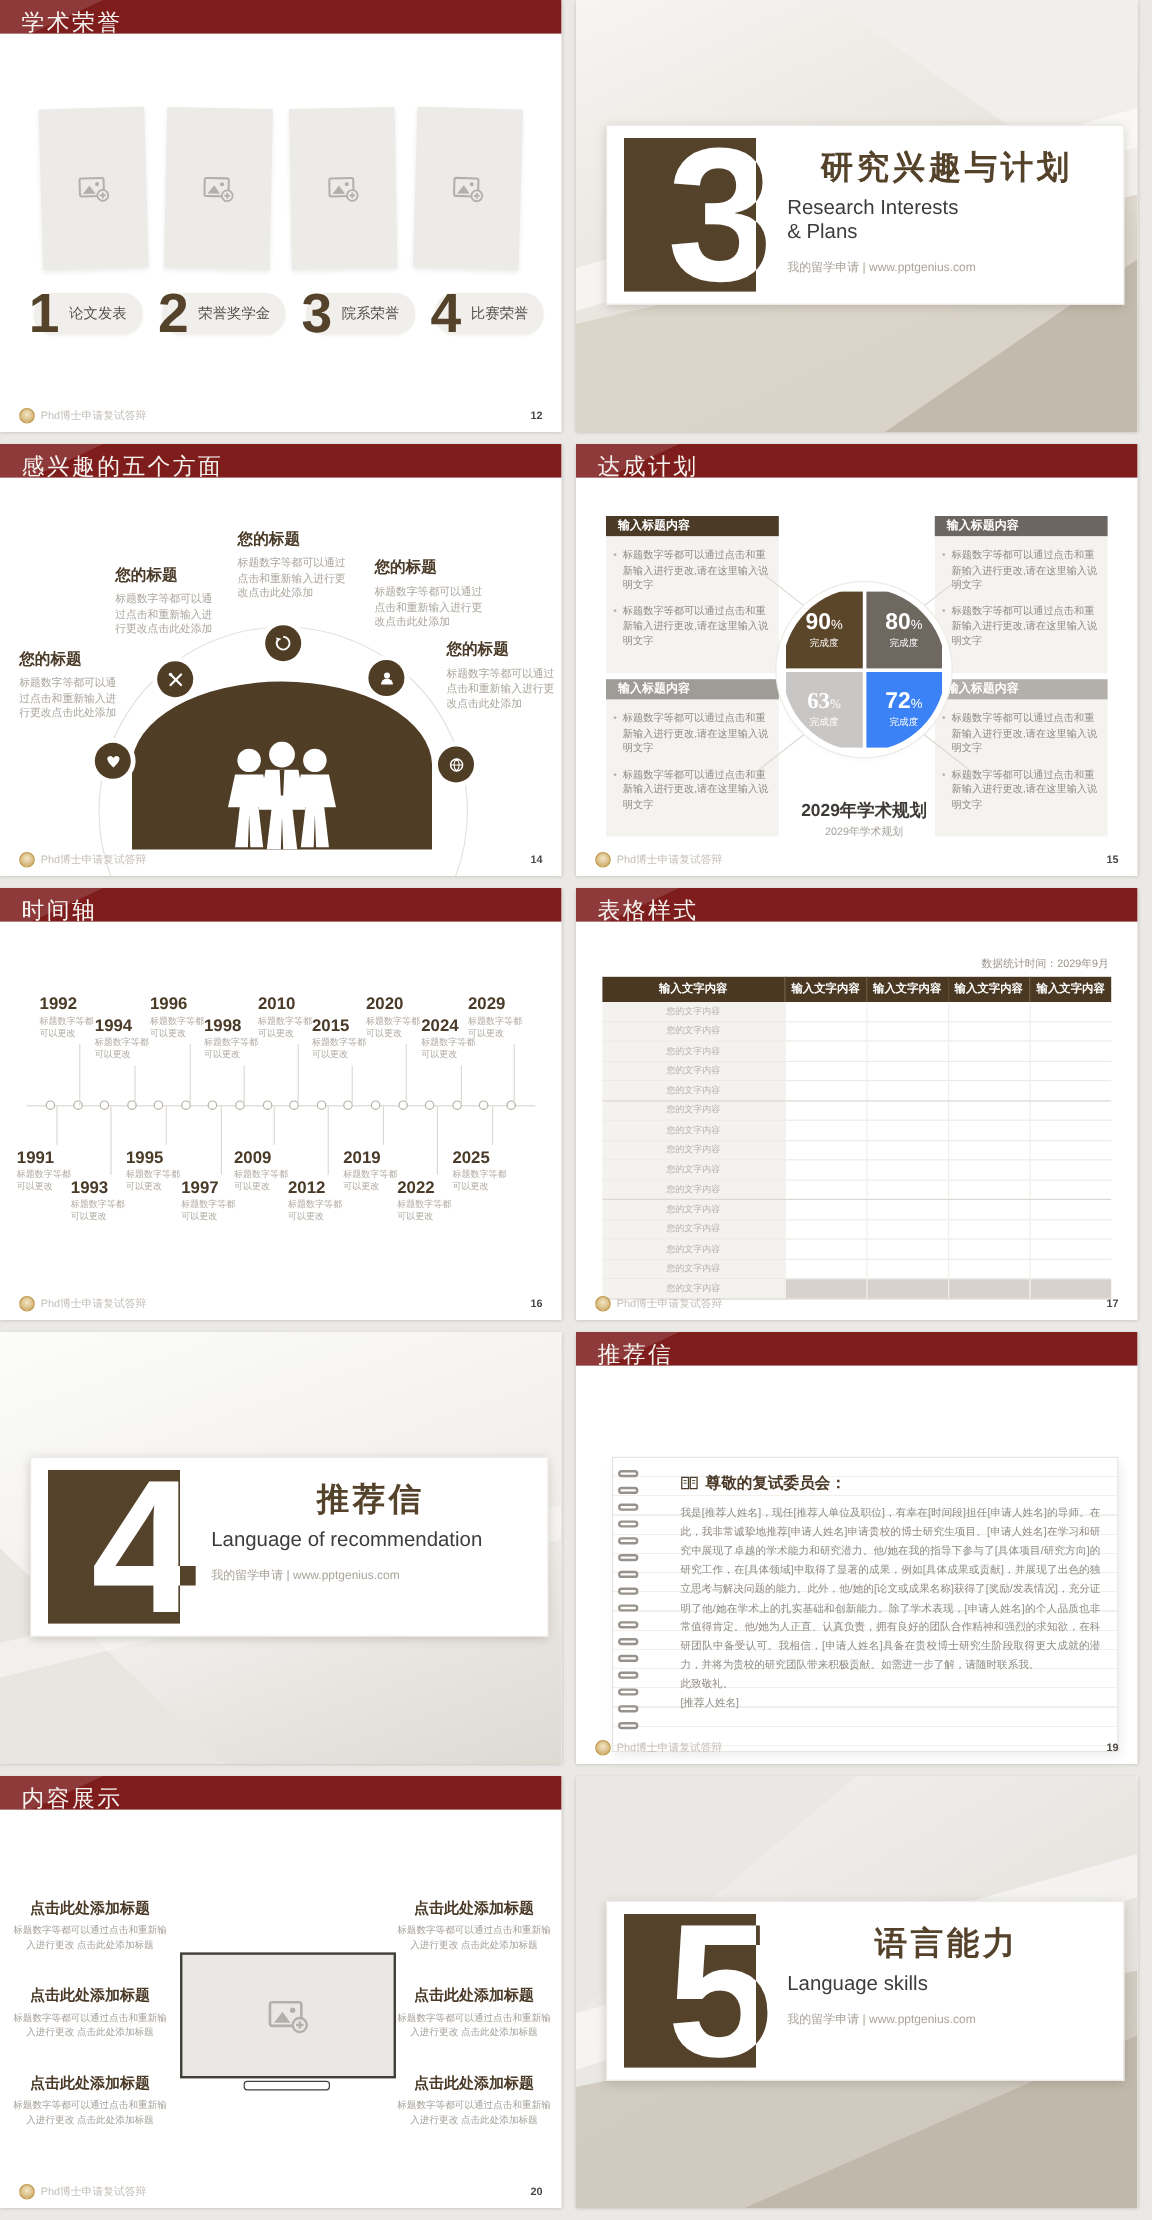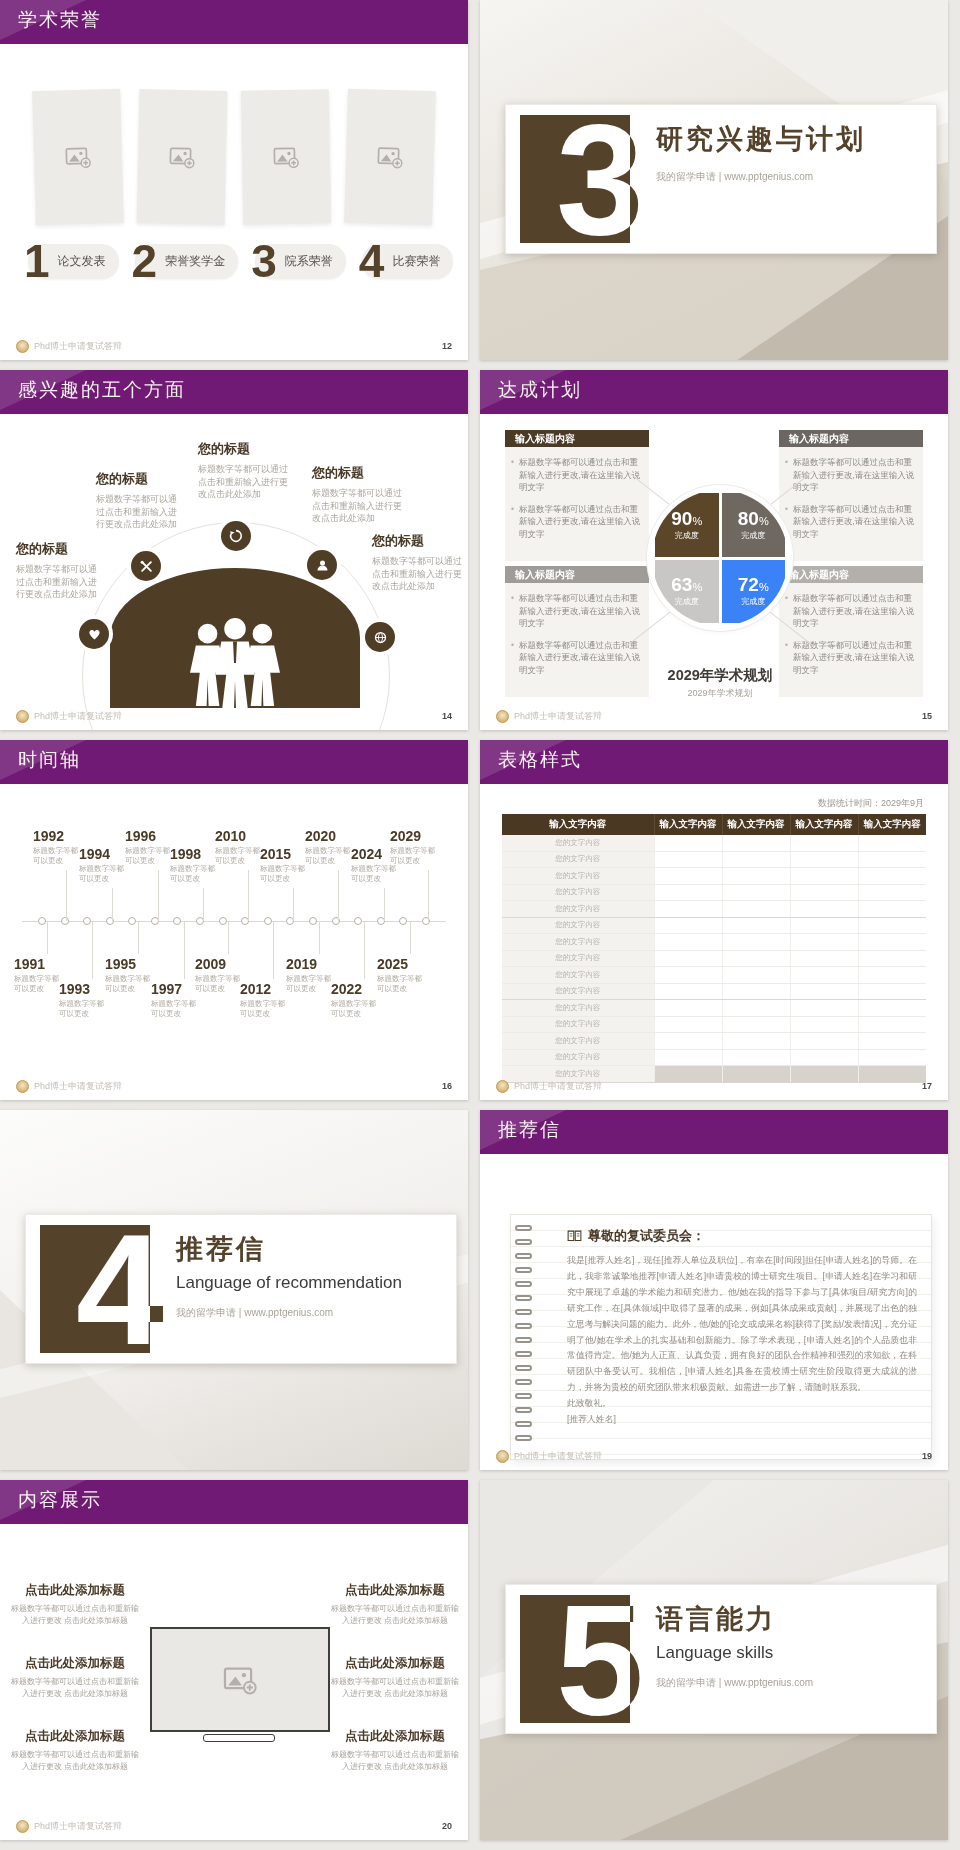--- a/index.html
+++ b/index.html
@@ -1,20 +1,20 @@
 <!DOCTYPE html>
 <html><head>
 <meta charset="utf-8">
 <style>
   html,body{margin:0;padding:0;background:#ebe9e6;font-family:"Liberation Sans","DejaVu Sans",sans-serif;}
   .page{position:relative;width:960px;height:1850px;overflow:hidden;background:#ebe9e6;
         display:grid;grid-template-columns:468px 468px;grid-auto-rows:360px;column-gap:12px;row-gap:10px;}
   .tile{position:relative;background:#fff;overflow:hidden;box-shadow:0 1px 3px rgba(0,0,0,.18);}
   
-  .bar{position:absolute;top:0;left:0;right:0;height:44px;background:#701a75;overflow:hidden;z-index:3;}
+  .bar{position:absolute;top:0;left:0;right:0;height:28px;background:#7f1d1d;overflow:hidden;z-index:3;}
   .bar .wedge{position:absolute;left:0;top:0;width:86px;height:40px;background:rgba(255,255,255,.13);
               clip-path:polygon(0 0,100% 0,0 100%);}
   .bar h2{margin:0;font-size:19px;font-weight:500;color:#f4f2ee;line-height:40px;padding-left:18px;letter-spacing:2px;}
   
   .sfoot{position:absolute;left:16px;right:16px;bottom:6px;height:16px;display:flex;align-items:center;
          font-size:9px;color:#c3beb7;z-index:4;}
   .logo{width:11px;height:11px;border-radius:50%;border:1px solid #c09a4e;
         background:radial-gradient(circle at 50% 40%,#f3e6c8,#c79f54);margin-right:5px;flex:0 0 auto;}
   .pageno{margin-left:auto;color:#4c4a47;font-weight:700;}
   
@@ -38,21 +38,21 @@
          box-shadow:0 2px 8px rgba(90,80,60,.28);border:1px solid #eceae6;z-index:2;}
   .bignum{position:absolute;left:14px;top:10px;width:206px;height:128px;}
   .bignum .sq{position:absolute;left:0;top:0;width:110px;height:128px;background:#54422a;}
   .bignum .nin{position:absolute;left:0;top:0;width:110px;height:128px;overflow:hidden;}
   .bignum .nin span{position:absolute;left:36px;top:0;font-weight:700;font-size:158px;line-height:128px;
                     color:#fff;letter-spacing:-6px;}
   .bignum .nout{position:absolute;left:110px;top:0;width:96px;height:128px;overflow:hidden;}
   .bignum .nout span{position:absolute;left:-74px;top:0;font-weight:700;font-size:158px;line-height:128px;
                      color:#54422a;letter-spacing:-6px;}
   .dtxt{position:absolute;left:150px;top:16px;right:14px;}
-  .dtxt .cn{margin:0;font-size:27px;font-weight:700;color:#54422a;letter-spacing:3px;}
+  .dtxt .cn{margin:0;font-size:27px;font-weight:700;color:#54422a;letter-spacing:3px;text-align:center;}
   .dtxt .en{margin-top:6px;font-size:17px;color:#3d3c3a;line-height:20px;white-space:pre-line;}
   .dtxt .tag{margin-top:13px;font-size:10px;color:#aaa49b;}
   
   .tb{position:absolute;}
   .tb h3{margin:0 0 5px;font-size:13px;font-weight:700;color:#4a3a28;}
   .tb p{margin:0;font-size:9px;line-height:12.5px;color:#aba59d;}
   .ring{position:absolute;left:82px;top:152px;width:306px;height:306px;border:1px solid #e5e2dc;border-radius:50%;}
   .dome{position:absolute;left:110px;top:198px;width:250px;height:140px;background:#4f3d26;
         border-radius:250px 250px 0 0/140px 140px 0 0;display:flex;align-items:flex-end;justify-content:center;}
   .icirc{position:absolute;width:30px;height:30px;border-radius:50%;background:#4f3d26;display:flex;
@@ -63,21 +63,21 @@
   .hTL{background:#4b3a25;} .hTR{background:#6b6661;} .hBL{background:#9f9c98;} .hBR{background:#b3b0ac;}
   .bb{background:#f4f3f0;padding:9px 8px 6px 6px;height:99px;}
   .bb ul{margin:0;padding:0;list-style:none;}
   .bb li{font-size:8.5px;line-height:12.5px;color:#8f8b85;margin-bottom:9px;position:relative;padding-left:8px;}
   .bb li::before{content:"•";position:absolute;left:0;color:#b5b0a8;}
   .quad{position:absolute;left:172px;top:120px;width:136px;height:136px;background:#fff;border-radius:50%;
         box-shadow:0 0 0 5px #fff,0 0 0 6px #edebe7,0 3px 8px rgba(0,0,0,.1);
         display:grid;grid-template-columns:1fr 1fr;grid-template-rows:1fr 1fr;gap:3px;padding:3px;
         box-sizing:border-box;overflow:hidden;z-index:2;}
   .q{display:flex;flex-direction:column;align-items:center;justify-content:center;color:#fff;}
-  .q1{background:#5c4629;} .q2{background:#6e6861;} .q3{background:#c9c7c5;} .q4{background:#3b82f6;}
+  .q1{background:#5c4629;} .q2{background:#6e6861;} .q3{background:#c9c7c5;font-family:Liberation Serif, serif;} .q4{background:#3b82f6;}
   .qn{font-size:19px;font-weight:700;line-height:1;}
   .qn small{font-size:11px;font-weight:400;}
   .ql{font-size:8px;margin-top:2px;}
   .cl{position:absolute;width:58px;height:1px;background:#ddd9d4;}
   .cap15{position:absolute;left:140px;top:296px;width:200px;text-align:center;font-size:14.5px;font-weight:700;color:#3e3b37;}
   .caps15{position:absolute;left:140px;top:317px;width:200px;text-align:center;font-size:9px;color:#a7a29b;}
   
   .axis{position:absolute;left:22px;top:181px;width:424px;height:1px;background:#dcd8d2;}
   .nodes{position:absolute;left:38px;top:177px;width:392px;display:flex;justify-content:space-between;}
   .node{width:8px;height:8px;border:1.5px solid #b7b1a9;border-radius:50%;background:#fff;box-sizing:border-box;}
@@ -200,20 +200,22 @@
         <div class="sq"></div>
         <div class="nin">
             <span>3</span>
           </div>
         <div class="nout">
             <span>3</span>
           </div>
       </div>
       <div class="dtxt">
         <h1 class="cn">研究兴趣与计划</h1>
+        <div class="en">Research Interests
+&amp; Plans</div>
         <div class="tag">我的留学申请 | www.pptgenius.com</div>
       </div>
     </div>
   </section>
 
   <section class="tile">
     <header class="bar">
       <span class="wedge"></span>
       <h2>感兴趣的五个方面</h2>
     </header>

